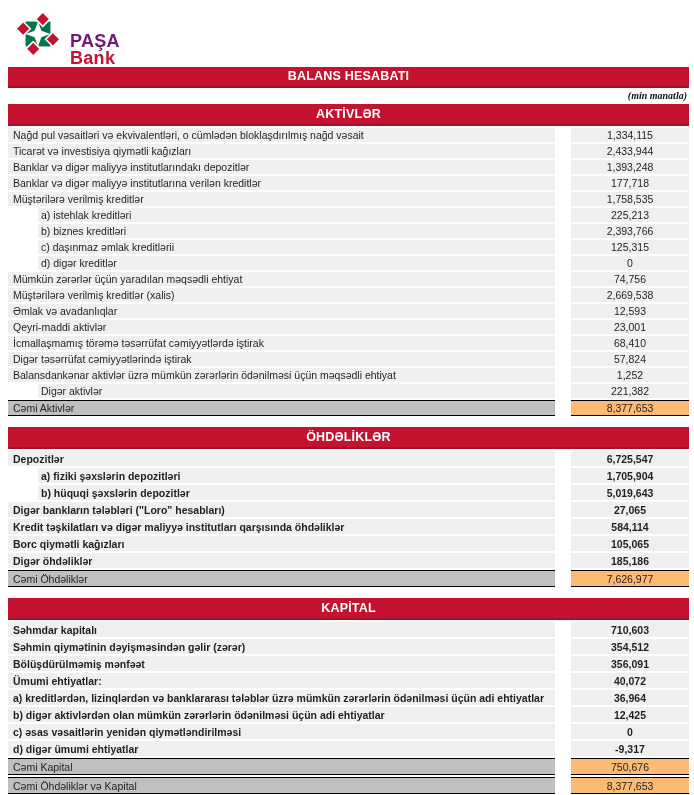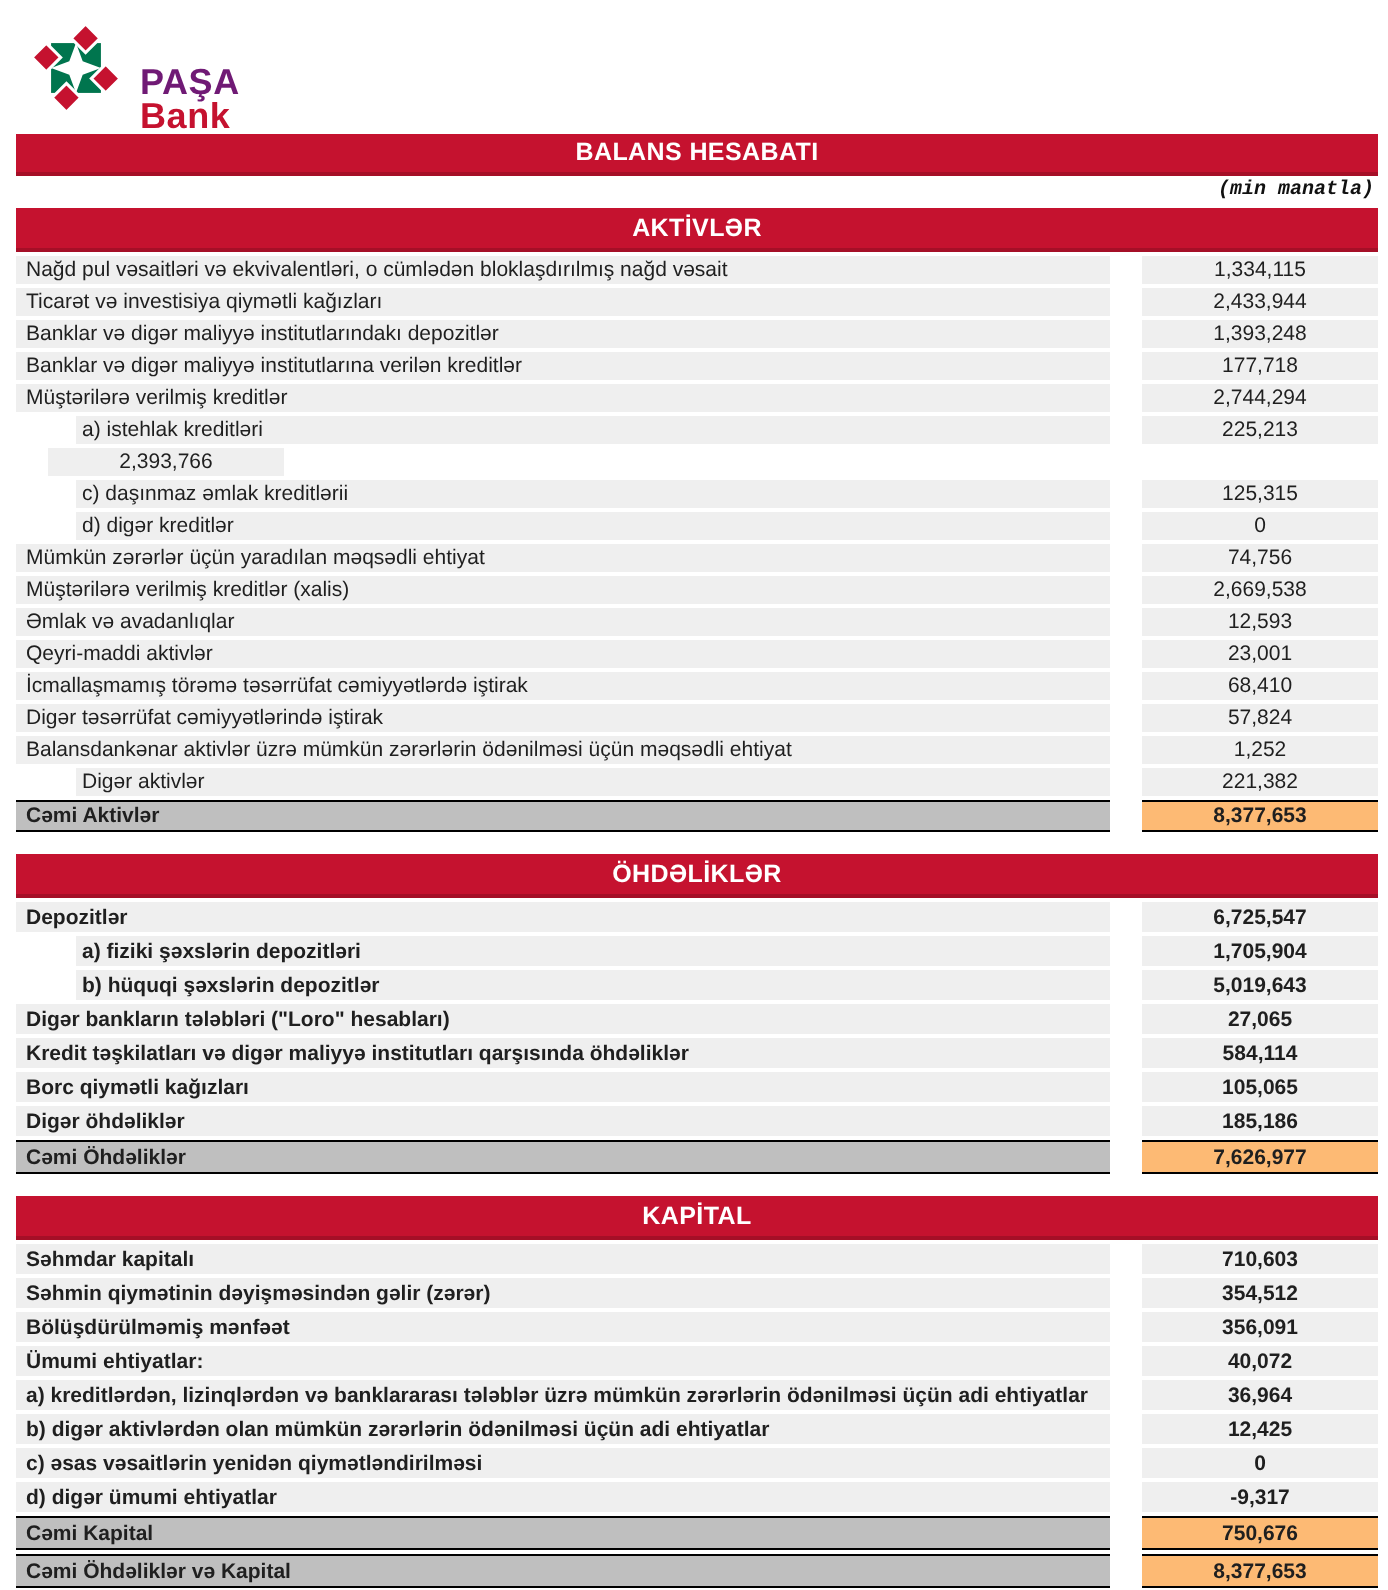--- a/index.html
+++ b/index.html
@@ -16,35 +16,35 @@
   .brand-line2{color:#C5122F;}
   
   .content{margin:0 5px 0 8px;}
   .bar{
     background:#C5122F;color:#ffffff;text-align:center;font-weight:bold;
     height:20px;line-height:20px;font-size:12.5px;border-bottom:2px solid #A50F27;
     letter-spacing:.2px;
   }
   .title-bar{margin-top:3px;height:19px;line-height:19px;}
   .unit-note{
-    text-align:right;font-family:Liberation Mono, monospace;
+    text-align:right;font-family:Liberation Serif, serif;
     font-style:italic;font-weight:bold;font-size:10px;color:#111;
     padding:2px 2px 3px 0;
   }
   .section{margin-top:0;}
   .section + .section{margin-top:11px;}
   
   .rows{margin-top:2px;}
   .row{display:flex;margin-bottom:2px;}
   .row .cell{background:#EFEFEF;font-size:10.5px;display:flex;align-items:center;}
   .row .label{flex:1;padding:0 4px 0 5px;height:14px;}
   .row.indent .label{padding-left:3px;margin-left:30px;}
   .row .value{width:118px;margin-left:16px;justify-content:center;height:14px;}
   .sec-tall .row .label,.sec-tall .row .value{height:15px;font-weight:bold;}
-  .row.total .cell{font-weight:bold;border-top:1px solid #000;border-bottom:1px solid #000;}
+  .row.total .cell{font-weight:normal;border-top:1px solid #000;border-bottom:1px solid #000;}
   .row.total .label{background:#BFBFBF;}
   .row.total .value{background:#fdba74;}
 </style>
 </head>
 <body>
 
 <div class="page">
 
   <div class="brand">
     <span>
@@ -85,27 +85,28 @@
           <div class="row">
             <div class="cell label">Banklar və digər maliyyə institutlarındakı depozitlər</div>
             <div class="cell value">1,393,248</div>
           </div>
           <div class="row">
             <div class="cell label">Banklar və digər maliyyə institutlarına verilən kreditlər</div>
             <div class="cell value">177,718</div>
           </div>
           <div class="row">
             <div class="cell label">Müştərilərə verilmiş kreditlər</div>
-            <div class="cell value">2,744,294</div>
+            <div class="cell value">1,758,535</div>
           </div>
           <div class="row indent">
             <div class="cell label">a) istehlak kreditləri</div>
             <div class="cell value">225,213</div>
           </div>
           <div class="row indent">
+            <div class="cell label">b) biznes kreditləri</div>
             <div class="cell value">2,393,766</div>
           </div>
           <div class="row indent">
             <div class="cell label">c) daşınmaz əmlak kreditlərii</div>
             <div class="cell value">125,315</div>
           </div>
           <div class="row indent">
             <div class="cell label">d) digər kreditlər</div>
             <div class="cell value">0</div>
           </div>

